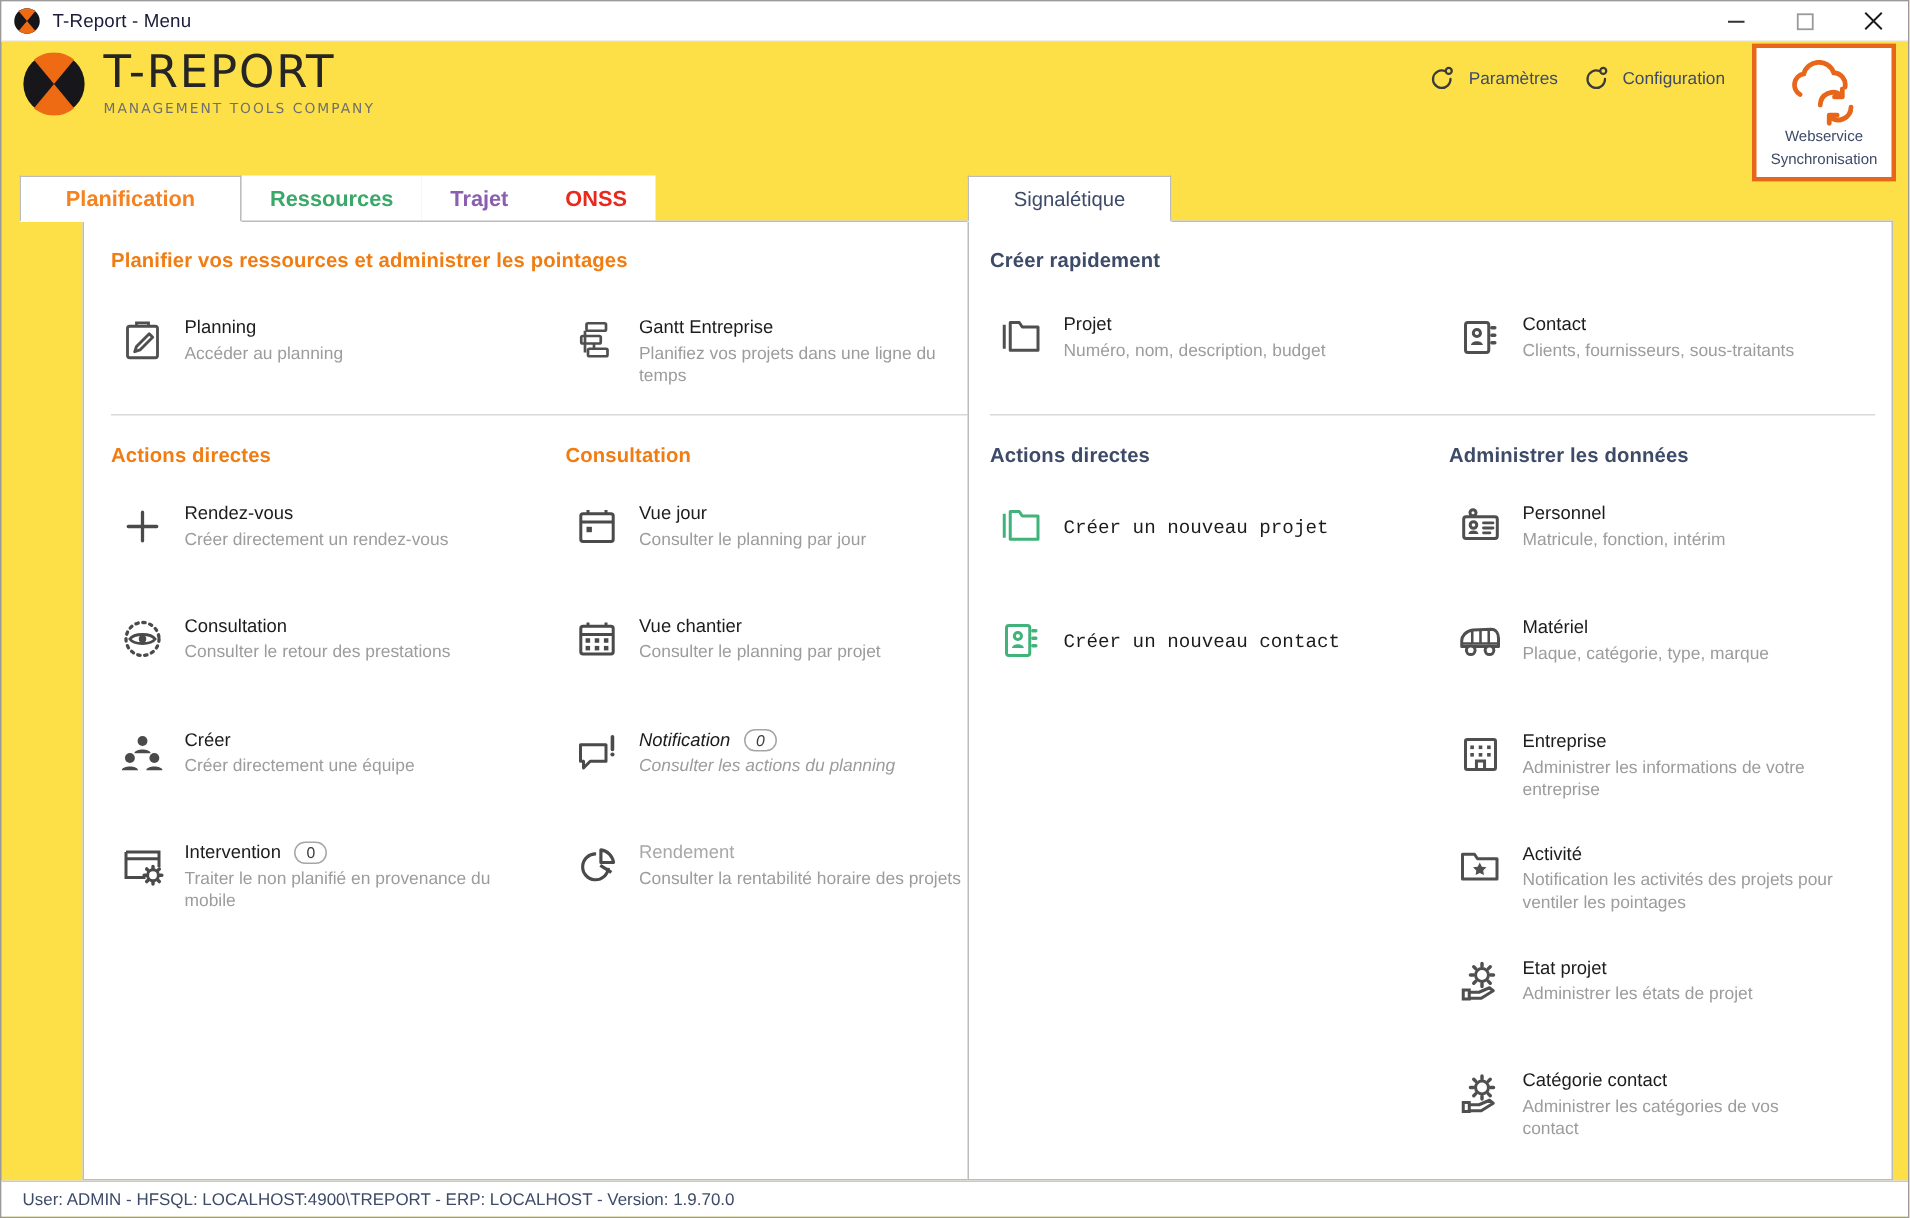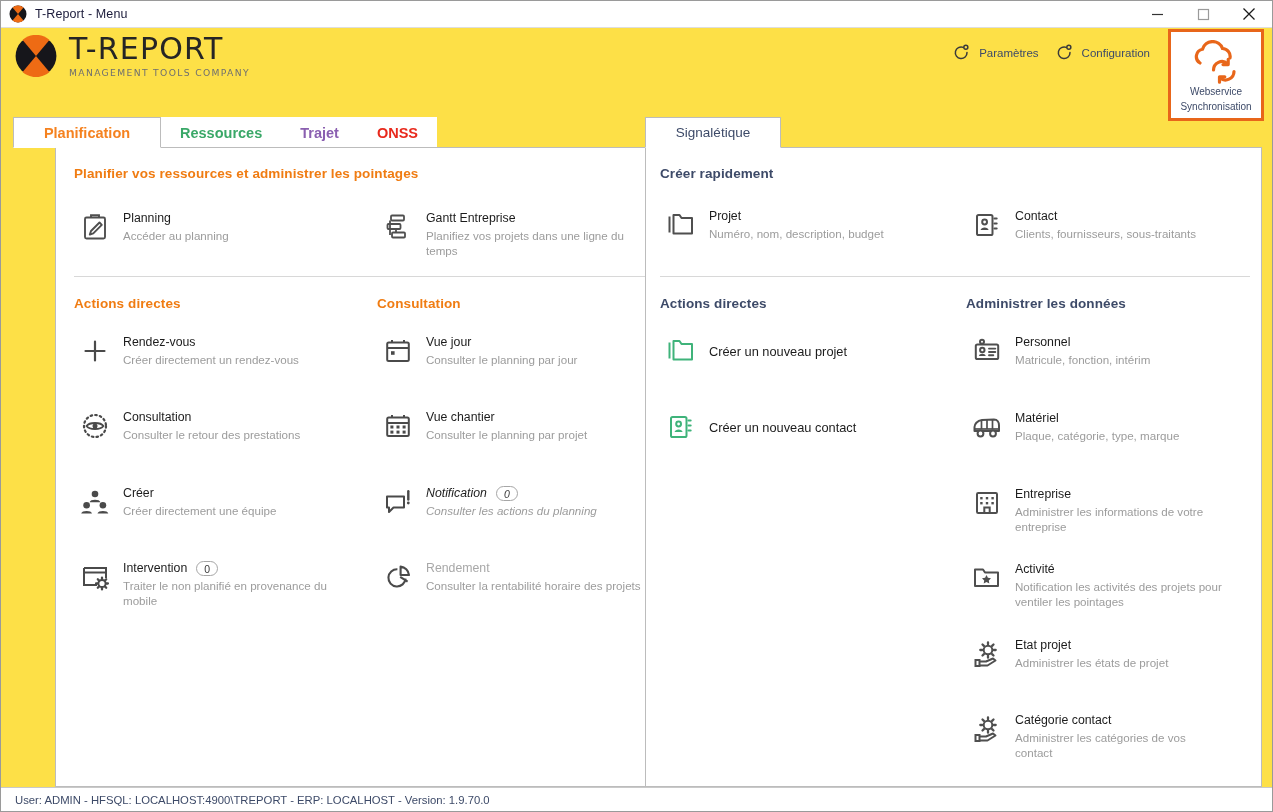--- a/index.html
+++ b/index.html
@@ -86,21 +86,21 @@
   
   .entry { position: absolute; display: flex; align-items: flex-start; cursor: default; }
   .entry-ico {
     width: 34px; height: 34px; flex: 0 0 34px;
     display: flex; align-items: center; justify-content: center;
   }
   .entry-txt { margin-left: 11px; padding-top: 1px; }
   .entry-title-row { display: flex; align-items: center; gap: 9px; }
   .entry-title { font-size: 12.3px; color: #1c1c1c; line-height: 15px; }
   .entry-title.dim { color: #a8a8a8; }
-  .entry-title.solo { font-size: 12.8px; }
+  .entry-title.solo { font-size: 12.8px; font-family: Liberation Mono, monospace; }
   .entry-desc {
     font-size: 11.6px; color: #9c9c9c; line-height: 15px; margin-top: 2px;
   }
   .badge {
     min-width: 22px; height: 15px; border: 1px solid #a6a6a6; border-radius: 9px;
     display: flex; align-items: center; justify-content: center;
     font-size: 10.5px; color: #3a3a3a; padding: 0 4px;
   }
 
   

